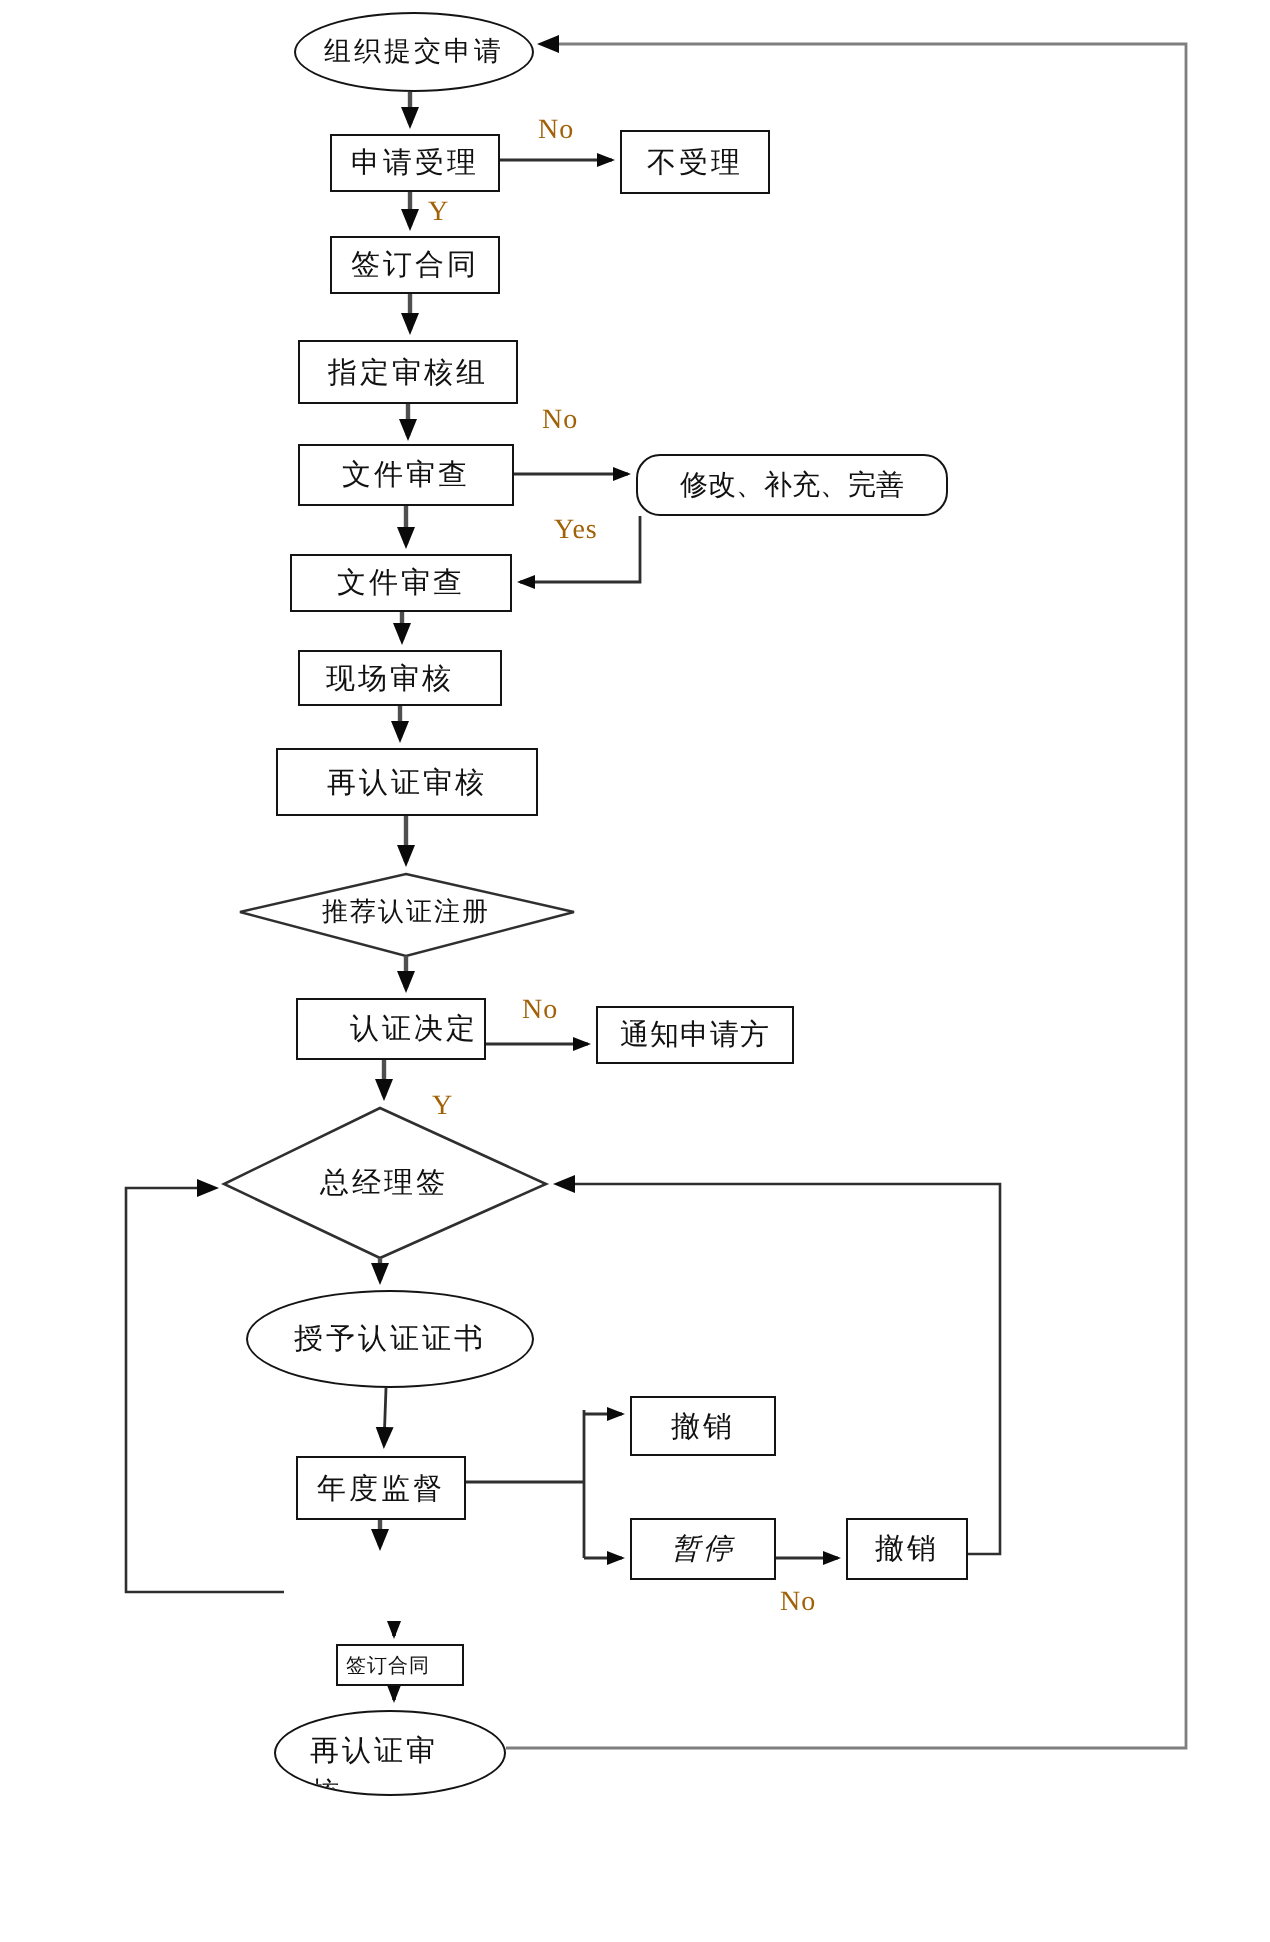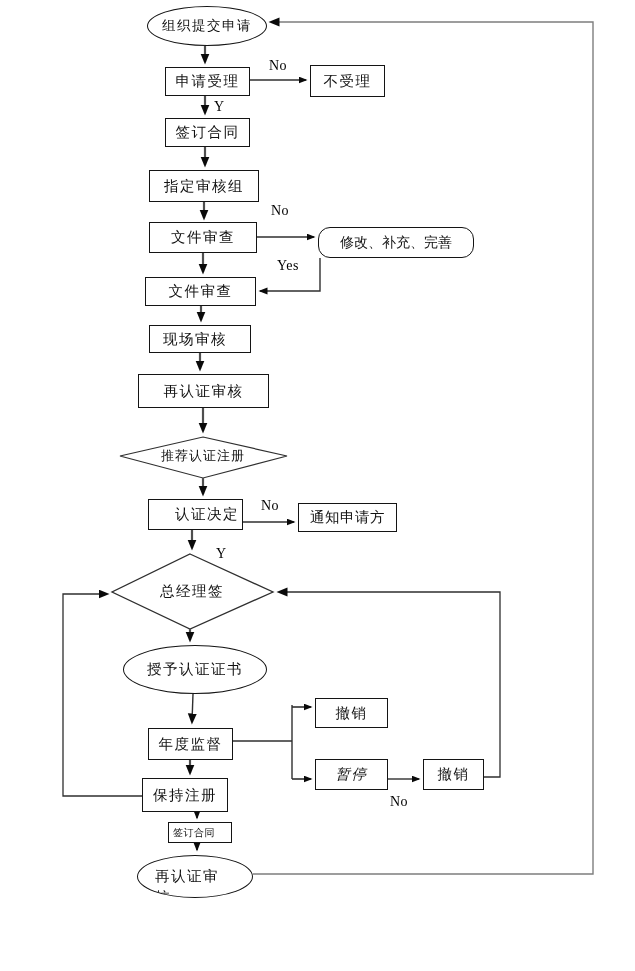--- a/index.html
+++ b/index.html
@@ -11,21 +11,21 @@
   .node{
     position:absolute;box-sizing:border-box;border:1.4px solid #141414;background:#ffffff;
     display:flex;align-items:center;justify-content:center;
     font-size:14.5px;letter-spacing:1.5px;white-space:nowrap;
   }
   .ellipse{border-radius:50%;}
   .shape-label{
     position:absolute;display:flex;align-items:center;justify-content:center;
     background:transparent;border:none;white-space:nowrap;letter-spacing:1px;
   }
-  .edge-label{position:absolute;font-size:14px;color:#000000;letter-spacing:0.5px;}
+  .edge-label{position:absolute;font-size:14px;color:#a16207;letter-spacing:0.5px;}
   .small-font{font-size:10px;letter-spacing:0.5px;}
   .recert{overflow:hidden;align-items:flex-start;justify-content:flex-start;}
   .recert-inner{
     position:absolute;left:17px;top:10px;width:66px;
     line-height:21px;font-size:14.5px;letter-spacing:1.5px;white-space:normal;word-break:break-all;
   }
 </style>
 </head>
 <body>
 
@@ -123,23 +123,20 @@
   </div>
   <div class="node" style="left:315px;top:698px;width:73px;height:30px;">
     <span>撤销</span>
   </div>
   <div class="node" style="left:315px;top:759px;width:73px;height:31px;font-style:italic;">
     <span>暂停</span>
   </div>
   <div class="node" style="left:423px;top:759px;width:61px;height:31px;">
     <span>撤销</span>
   </div>
-  <div class="node" style="left:142px;top:778px;width:86px;height:34px;">
-    <span>保持注册</span>
-  </div>
   <div class="node small-font" style="left:168px;top:822px;width:64px;height:21px;justify-content:flex-start;padding-left:4px;">
     <span>签订合同</span>
   </div>
 
   <div class="shape-label" style="left:143px;top:446px;width:120px;height:20px;font-size:13px;">
     <span>推荐认证注册</span>
   </div>
   <div class="shape-label" style="left:132px;top:580px;width:120px;height:22px;font-size:14.5px;letter-spacing:1.5px;">
     <span>总经理签</span>
   </div>

